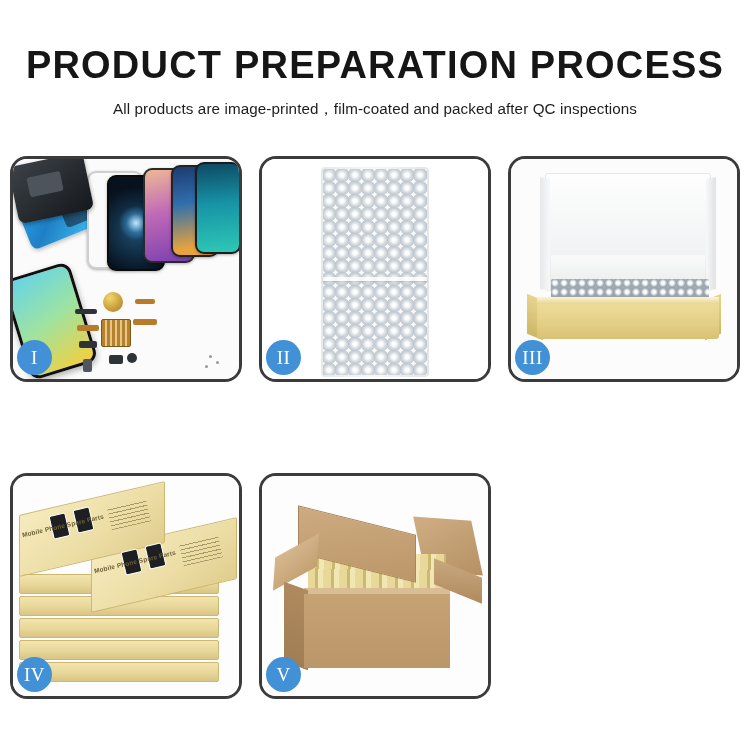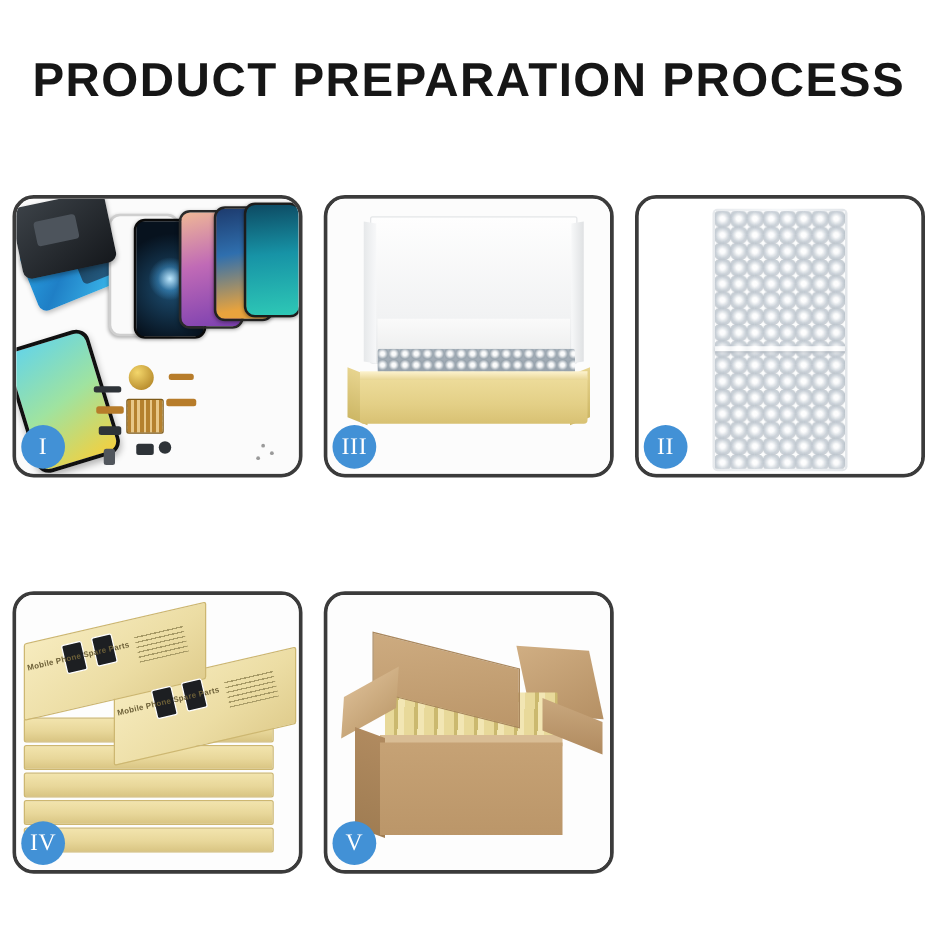--- a/index.html
+++ b/index.html
@@ -300,20 +300,21 @@
     background: rgba(160,132,92,.75); transform: skewY(17deg);
   }
 </style>
 </head>
 <body>
 
 <div class="page">
 
   <div class="header">
     <div class="title">PRODUCT PREPARATION PROCESS</div>
+    <div class="subtitle">All products are image-printed，film-coated and packed after QC inspections</div>
   </div>
 
   <div class="grid">
 
     <div class="panel">
       <div class="photo p1">
         <div class="scrn film"></div>
         <div class="scrn glass"></div>
         <div class="scrn ph-black"></div>
         <div class="scrn ph-purple"></div>
@@ -332,39 +333,39 @@
         <div class="flex" style="left:120px;top:160px;width:24px;height:6px;"></div>
         <div class="flex" style="left:122px;top:140px;width:20px;height:5px;"></div>
         <div class="screw" style="left:196px;top:196px;"></div>
         <div class="screw" style="left:203px;top:202px;"></div>
         <div class="screw" style="left:192px;top:206px;"></div>
       </div>
       <div class="badge">I</div>
     </div>
 
     <div class="panel">
+      <div class="photo p2">
+        <div class="wrapbg"></div>
+        <div class="bubbles"></div>
+        <div class="seam"></div>
+      </div>
+      <div class="badge">II</div>
+    </div>
+
+    <div class="panel">
       <div class="photo p3">
         <div class="lid"></div>
         <div class="foam"></div>
         <div class="bwrap"></div>
         <div class="tray-left"></div>
         <div class="tray-right"></div>
         <div class="tray-front"></div>
         <div class="tray-rim"></div>
       </div>
       <div class="badge">III</div>
-    </div>
-
-    <div class="panel">
-      <div class="photo p2">
-        <div class="wrapbg"></div>
-        <div class="bubbles"></div>
-        <div class="seam"></div>
-      </div>
-      <div class="badge">II</div>
     </div>
 
     <div class="panel">
       <div class="photo p4">
         <div class="stack">
           <div class="bx" style="top:186px;"></div>
           <div class="bx" style="top:164px;"></div>
           <div class="bx" style="top:142px;"></div>
           <div class="bx" style="top:120px;"></div>
           <div class="bx" style="top:98px;"></div>

